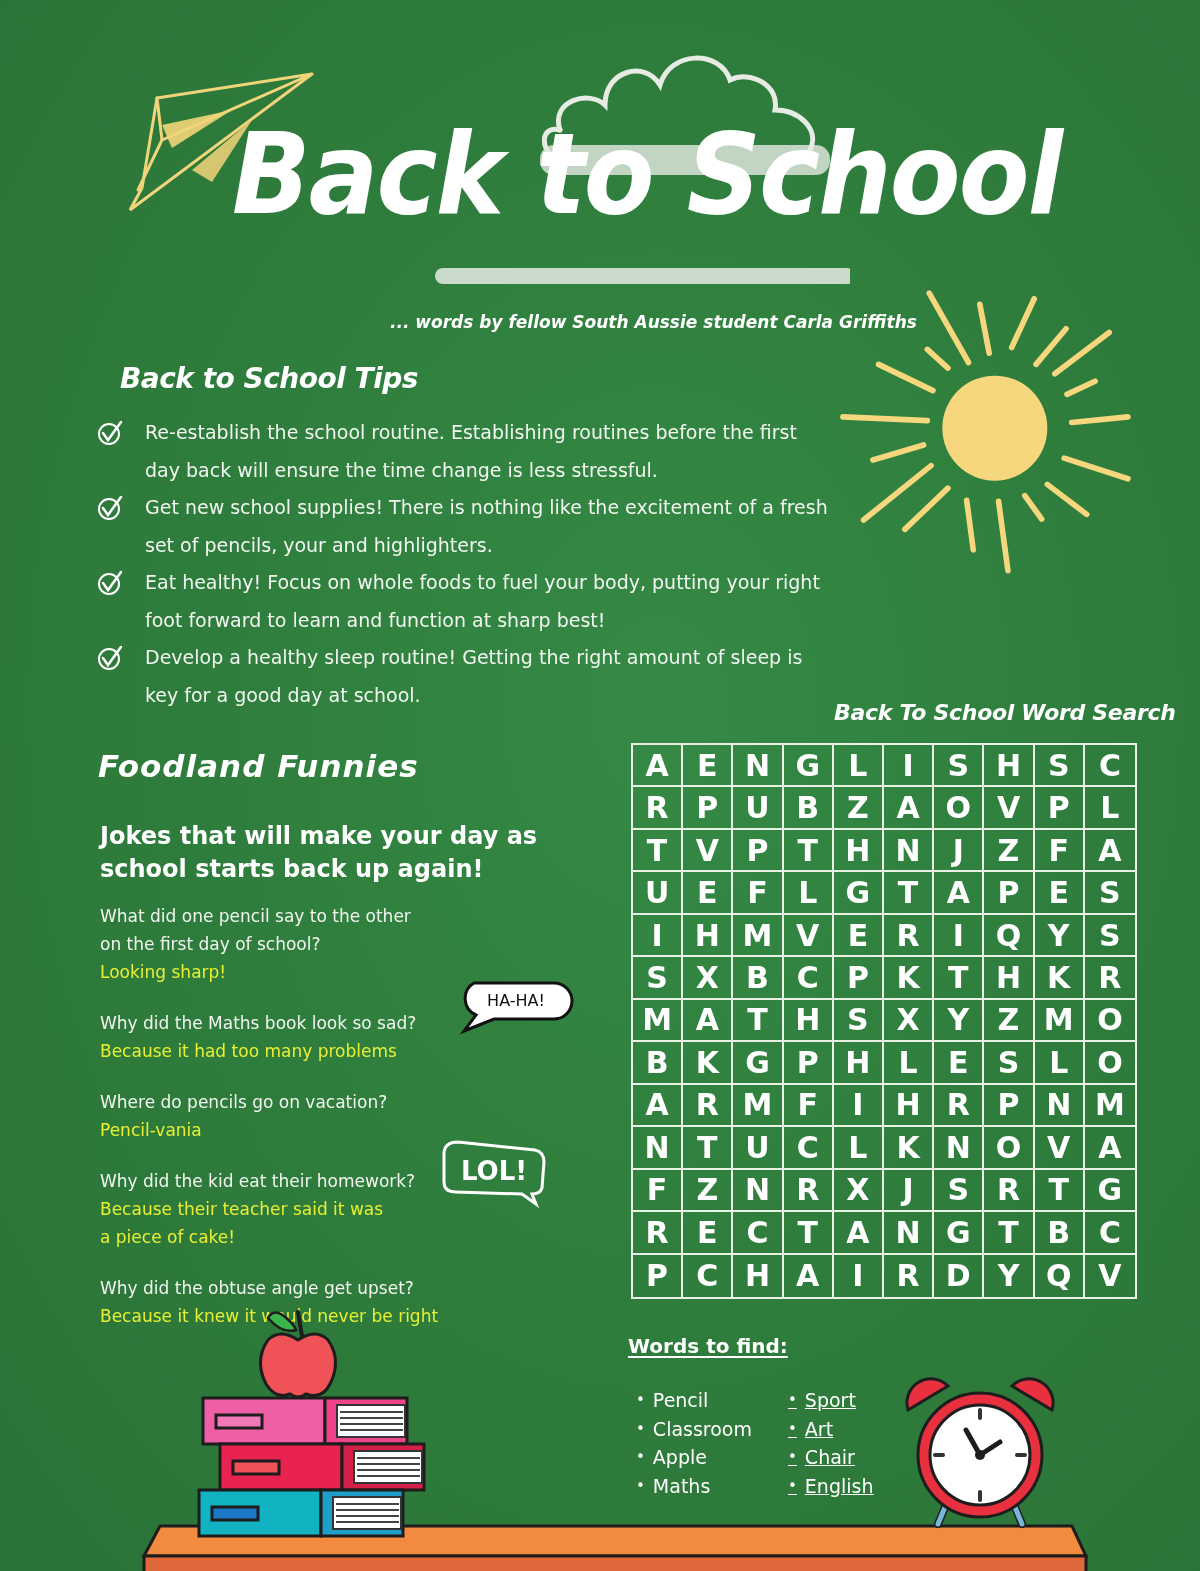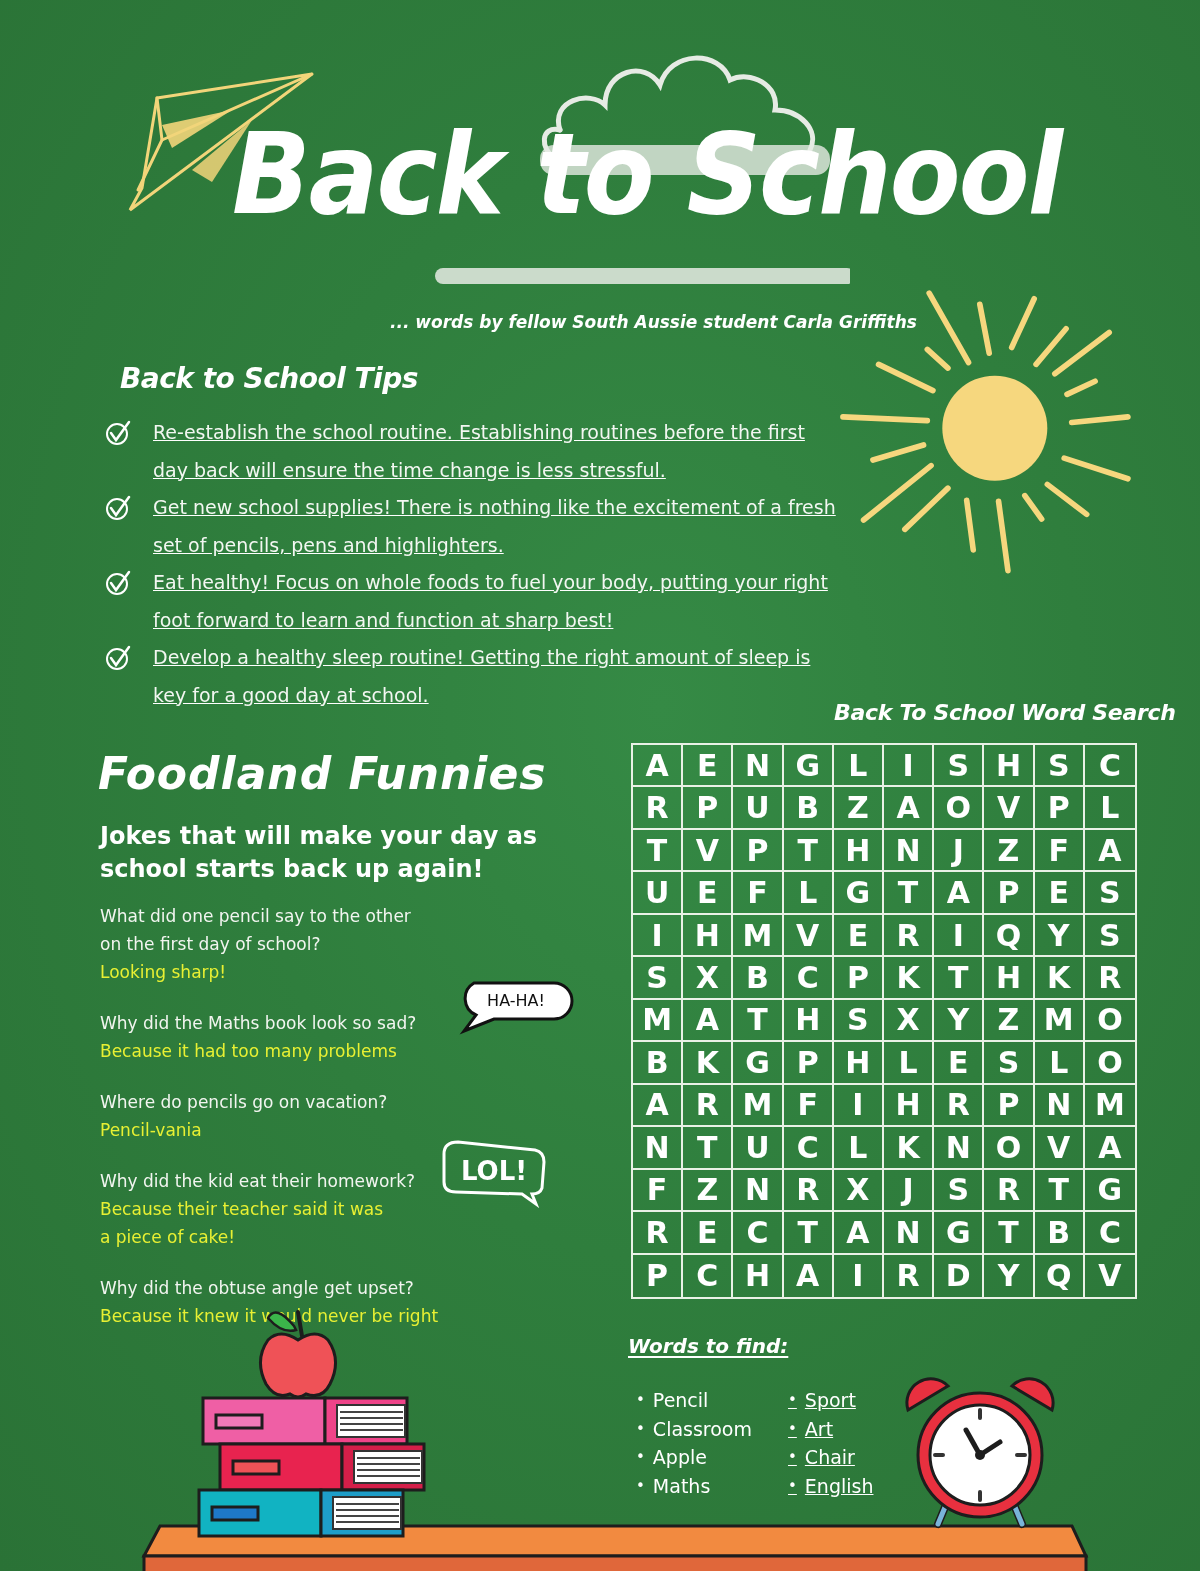--- a/index.html
+++ b/index.html
@@ -22,28 +22,28 @@
     left: 390px; top: 312px; font-size: 17px; font-weight: bold; font-style: italic;
     color: #ffffff; letter-spacing: 0px;
   }
 
   
   .tips-heading {
     left: 104px; top: 362px; font-size: 28px; font-weight: bold; font-style: italic;
     letter-spacing: -0.5px;
     margin-left: 16px;
   }
-  .tips-list { left: 104px; top: 414px; width: 740px; list-style: none; margin: 0; padding: 0; text-decoration: underline; }
+  .tips-list { left: 96px; top: 414px; width: 740px; list-style: none; margin: 0; padding: 0; }
   .tip { display: flex; align-items: flex-start; margin-bottom: 0; }
   .tip-check { width: 28px; height: 28px; margin-top: 5px; flex: 0 0 28px; }
   .tip-text { margin-left: 21px; font-size: 19px; line-height: 37.5px; color: #f3f7f2; }
 
   
   .funnies-heading {
-    left: 98px; top: 748px; font-size: 44px; font-weight: bold; font-style: italic; letter-spacing: 1px;
+    left: 98px; top: 748px; font-size: 31px; font-weight: bold; font-style: italic; letter-spacing: 1px;
   }
   .funnies-sub {
     left: 100px; top: 820px; width: 510px; font-size: 24px; font-weight: bold; line-height: 33px;
   }
   .jokes { left: 100px; top: 902px; width: 400px; }
   .joke { margin-bottom: 23px; font-size: 17px; line-height: 28px; }
   .joke .q { color: #f2f5f0; display: block; white-space: pre-line; }
   .joke .a { color: #e8f033; display: block; white-space: pre-line; }
 
   
@@ -66,21 +66,20 @@
     border-right: 2px solid #e9f1e6; border-bottom: 2px solid #e9f1e6;
     display: flex; align-items: center; justify-content: center;
     font-family: "DejaVu Sans", sans-serif; font-weight: bold; font-size: 30px; color: #ffffff;
   }
   .ws-cell.last-col { border-right: none; }
   .ws-cell.last-row { border-bottom: none; }
 
   .words-heading {
     left: 628px; top: 1334px; font-size: 20px; font-weight: bold; text-decoration: underline;
     text-underline-offset: 3px;
-    font-style: italic;
   }
   .words-col { top: 1374px; list-style: none; margin: 12px; padding: 0; font-size: 19px; line-height: 28.5px; }
   .words-col li::before { content: "•"; margin-right: 8px; font-size: 15px; vertical-align: 2px; }
   .words-col.c1 { left: 624px; }
   .words-col.c2 { left: 776px; text-decoration: underline; }
 
   
   .paper-plane { left: 122px; top: 70px; width: 200px; height: 150px; }
   .cloud { left: 430px; top: 40px; width: 420px; height: 260px; }
   .desk { left: 0; top: 1524px; width: 1200px; height: 47px; }
@@ -145,21 +144,21 @@
       <circle cx="13" cy="15" r="10" fill="none" stroke="#fff" stroke-width="2"></circle>
       <path d="M7 14 L12 21 L25 3" fill="none" stroke="#fff" stroke-width="2.5" stroke-linecap="round"></path>
     </svg>
     <span class="tip-text">Re-establish the school routine. Establishing routines before the first day back will ensure the time change is less stressful.</span>
   </li>
   <li class="tip">
     <svg class="tip-check" viewBox="0 0 28 28">
       <circle cx="13" cy="15" r="10" fill="none" stroke="#fff" stroke-width="2"></circle>
       <path d="M7 14 L12 21 L25 3" fill="none" stroke="#fff" stroke-width="2.5" stroke-linecap="round"></path>
     </svg>
-    <span class="tip-text">Get new school supplies! There is nothing like the excitement of a fresh set of pencils, pens and highlighters.</span>
+    <span class="tip-text">Get new school supplies! There is nothing like the excitement of a fresh set of pencils, your and highlighters.</span>
   </li>
   <li class="tip">
     <svg class="tip-check" viewBox="0 0 28 28">
       <circle cx="13" cy="15" r="10" fill="none" stroke="#fff" stroke-width="2"></circle>
       <path d="M7 14 L12 21 L25 3" fill="none" stroke="#fff" stroke-width="2.5" stroke-linecap="round"></path>
     </svg>
     <span class="tip-text">Eat healthy! Focus on whole foods to fuel your body, putting your right foot forward to learn and function at sharp best!</span>
   </li>
   <li class="tip">
     <svg class="tip-check" viewBox="0 0 28 28">

